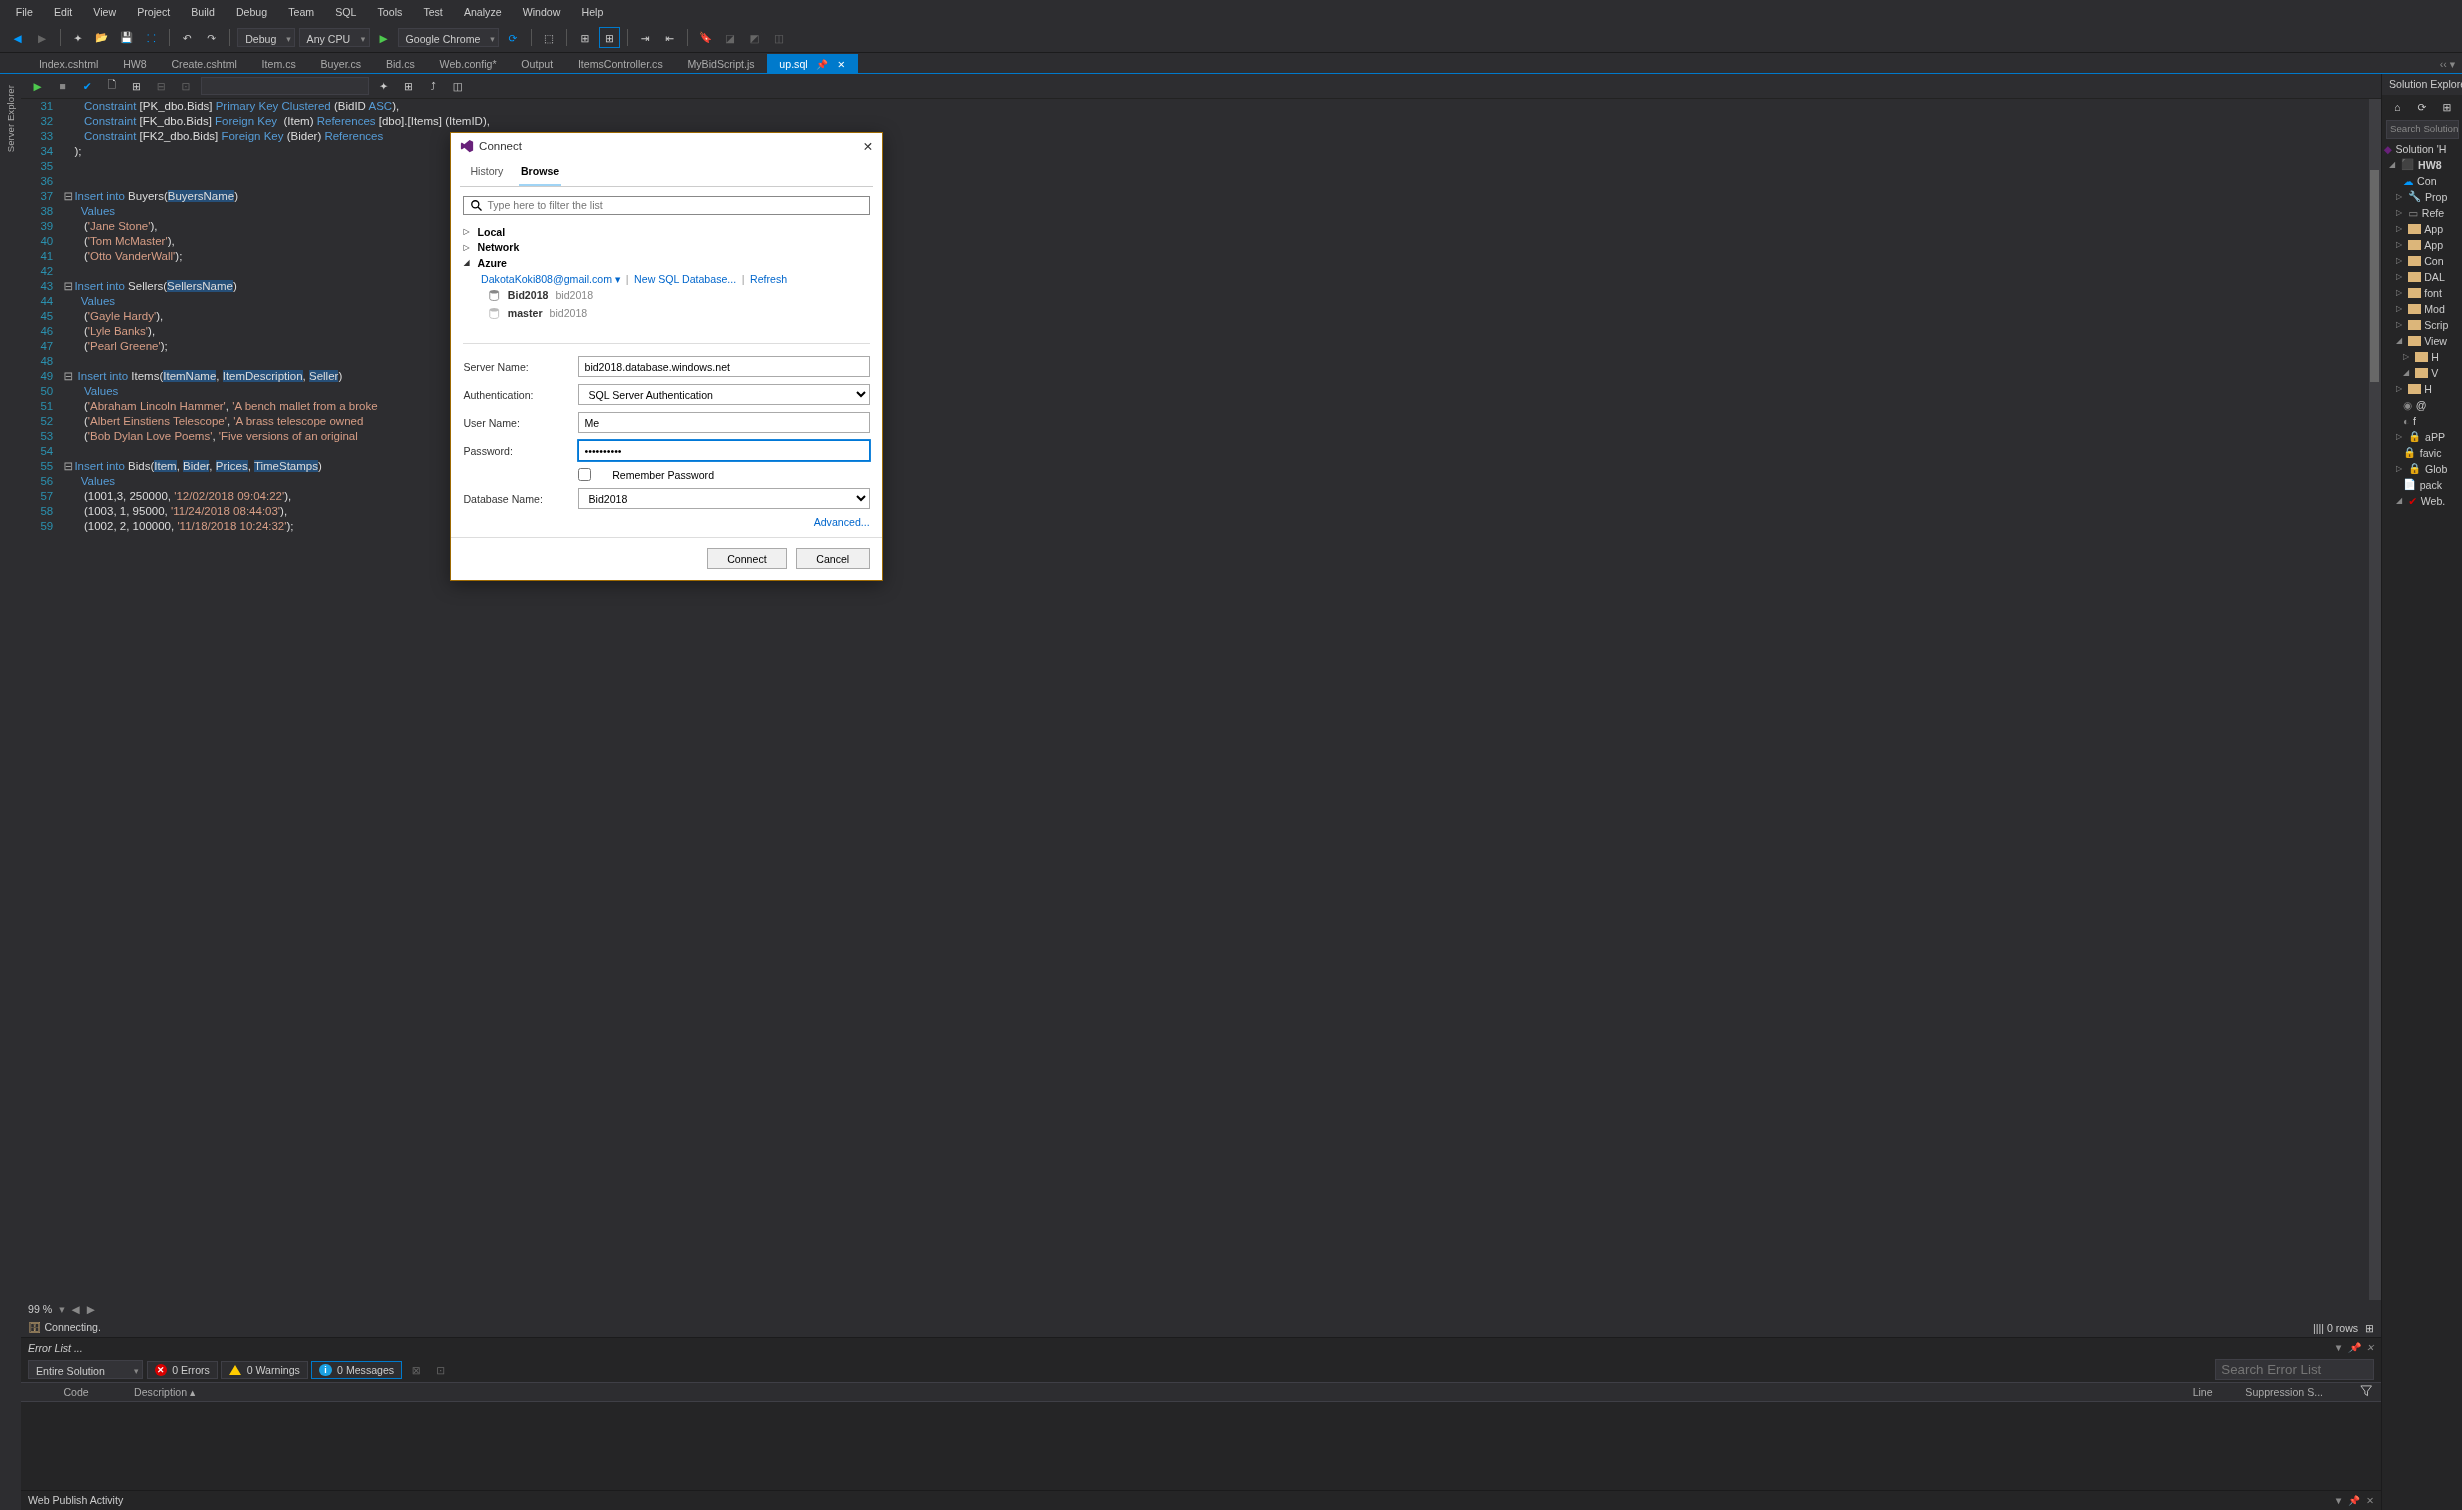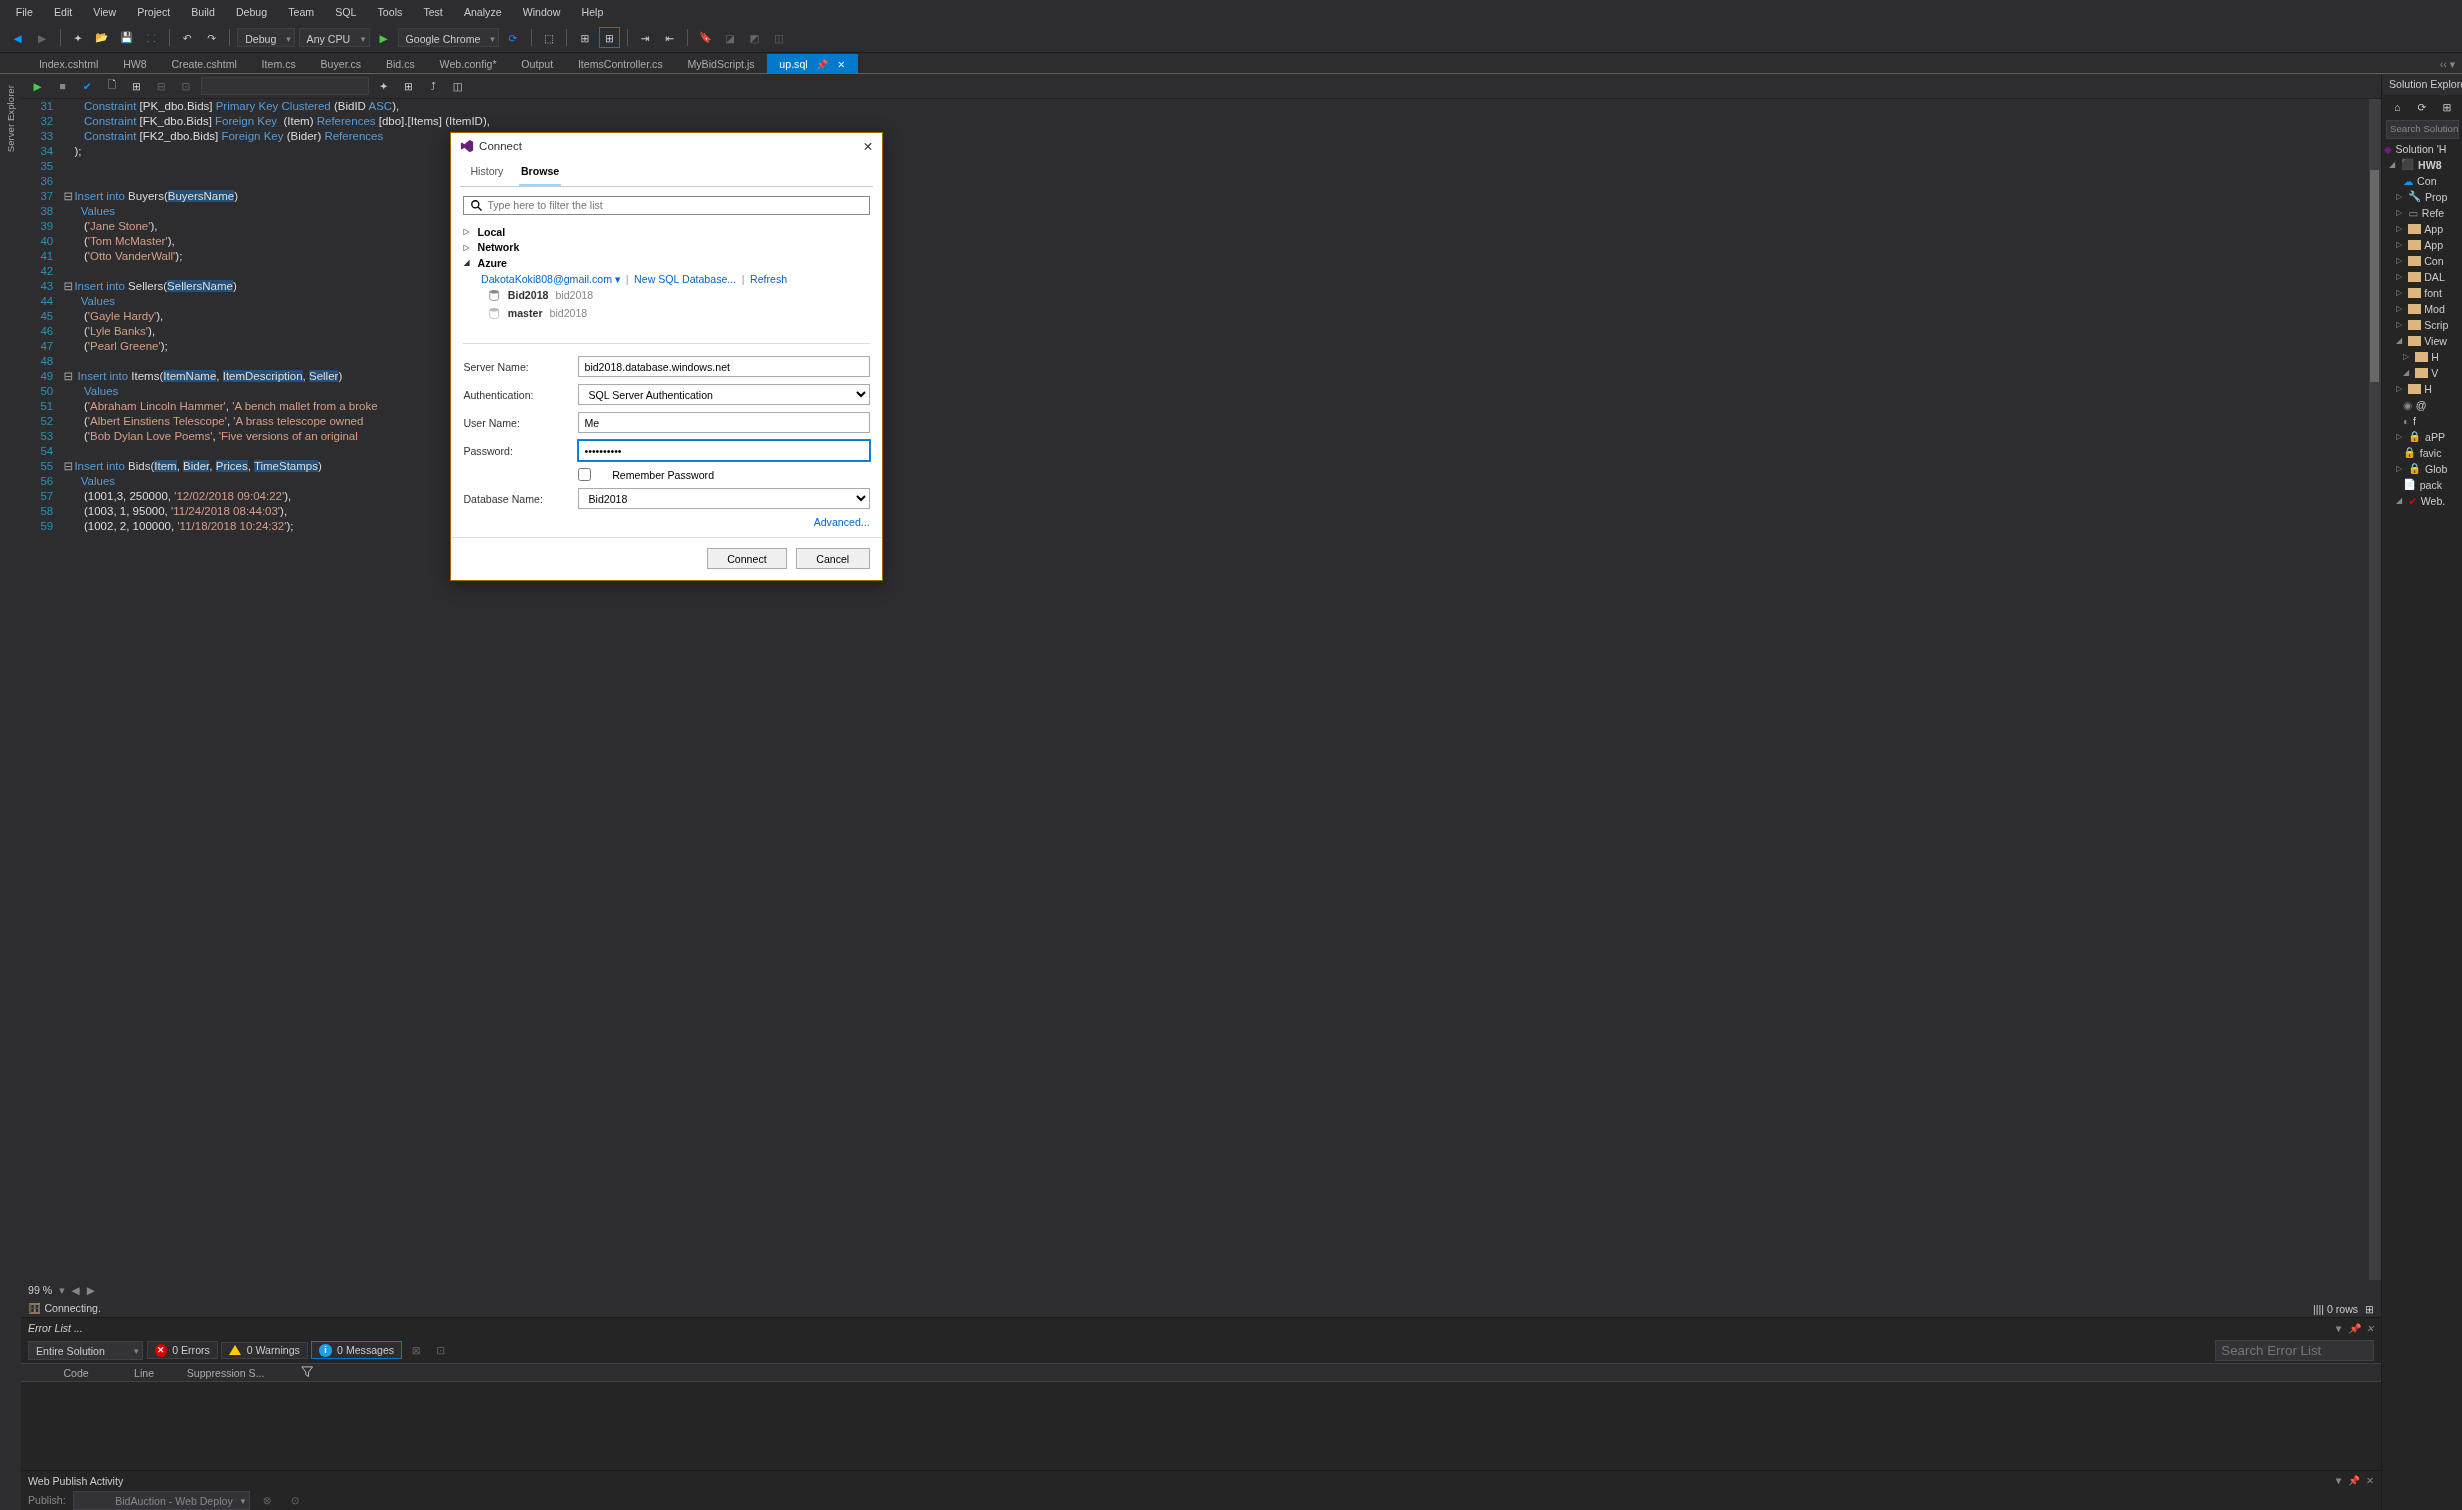--- a/index.html
+++ b/index.html
@@ -325,45 +325,40 @@
           <span class="ci-blue">i</span>
           <span>0 Messages</span>
         </div>
         <span class="tb-btn" style="color:#666">⊠</span>
         <span class="tb-btn" style="color:#666">⊡</span>
         <input class="ep-search" placeholder="Search Error List" style="">
       </div>
       <div class="ep-table-head">
         <span style="width:17.7px"></span>
         <span style="width:53px">Code</span>
+        <span style="flex:1"><span>Description</span> ▴</span>
         <span style="width:35px">Line</span>
         <span style="width:97px">Suppression S...</span>
         <span class="filter-icon">
           <svg width="12.4" height="12.4" viewBox="0 0 14 14">
               <path d="M1 1h12l-4.5 6v5l-3-2V7z" fill="none" stroke="#ccc" stroke-width="1"></path>
             </svg>
         </span>
       </div>
       <div class="ep-body"></div>
     </div>
 
     <div class="wp-panel">
       <div class="wp-header">
         <span>Web Publish Activity</span>
         <div class="win-ctrls">
           <span>▼</span>
           <span>📌</span>
           <span>✕</span>
         </div>
-      </div>
-      <div class="wp-body">
-        <span>Publish:</span>
-        <span class="ep-drop" style="min-width:177px;color:#888">BidAuction - Web Deploy</span>
-        <span class="tb-btn" style="color:#666">⊗</span>
-        <span class="tb-btn" style="color:#666">⊙</span>
       </div>
     </div>
   </div>
 
   <div class="sol-exp">
     <div class="sol-header">Solution Explorer</div>
     <div class="sol-tb">
       <span class="tb-btn">⌂</span>
       <span class="tb-btn">⟳</span>
       <span class="tb-btn">⊞</span>

